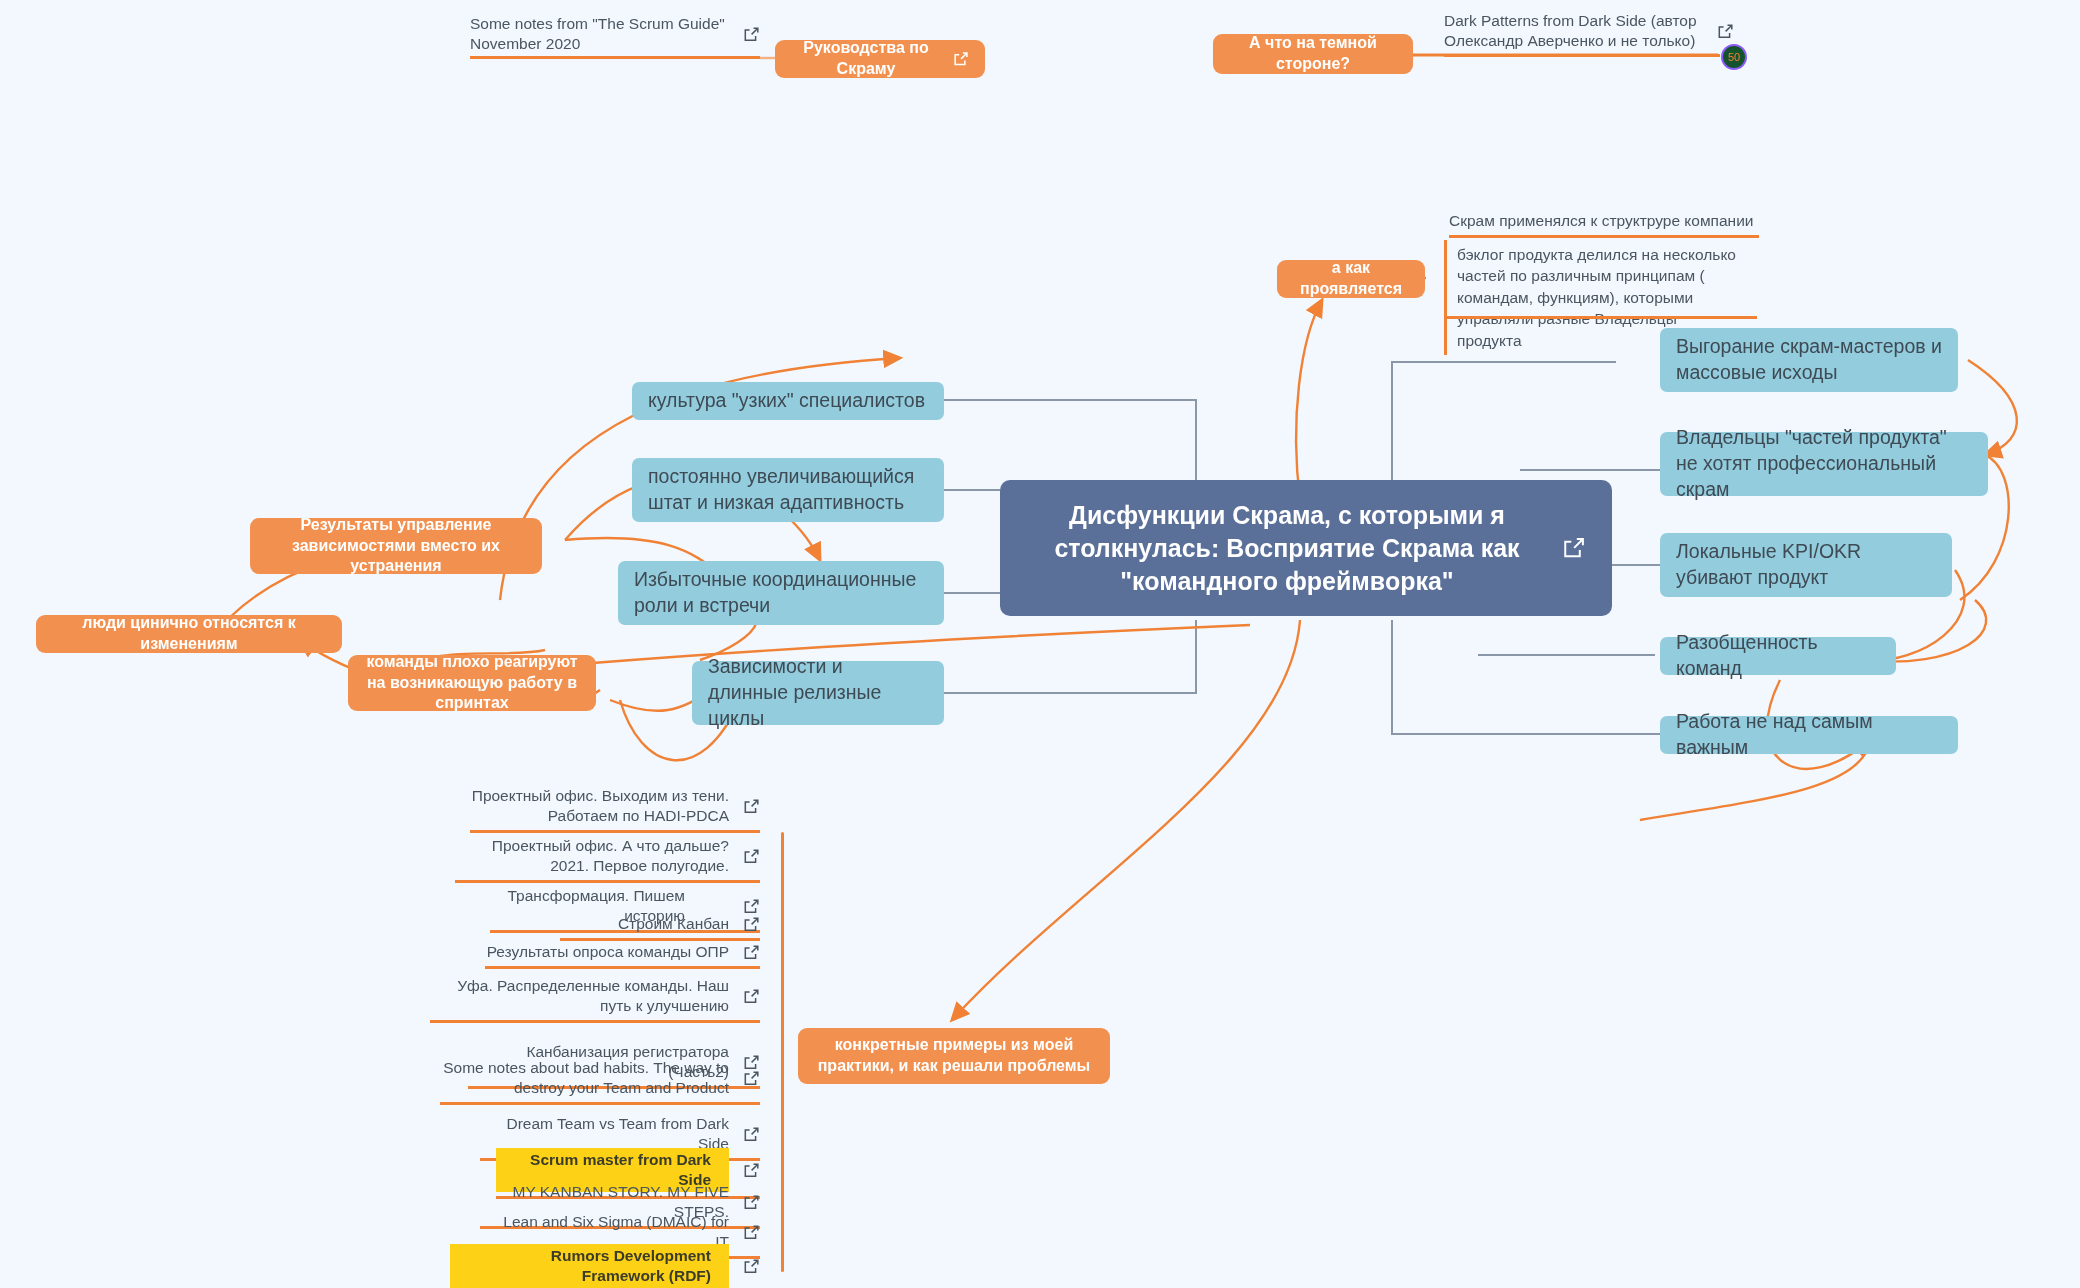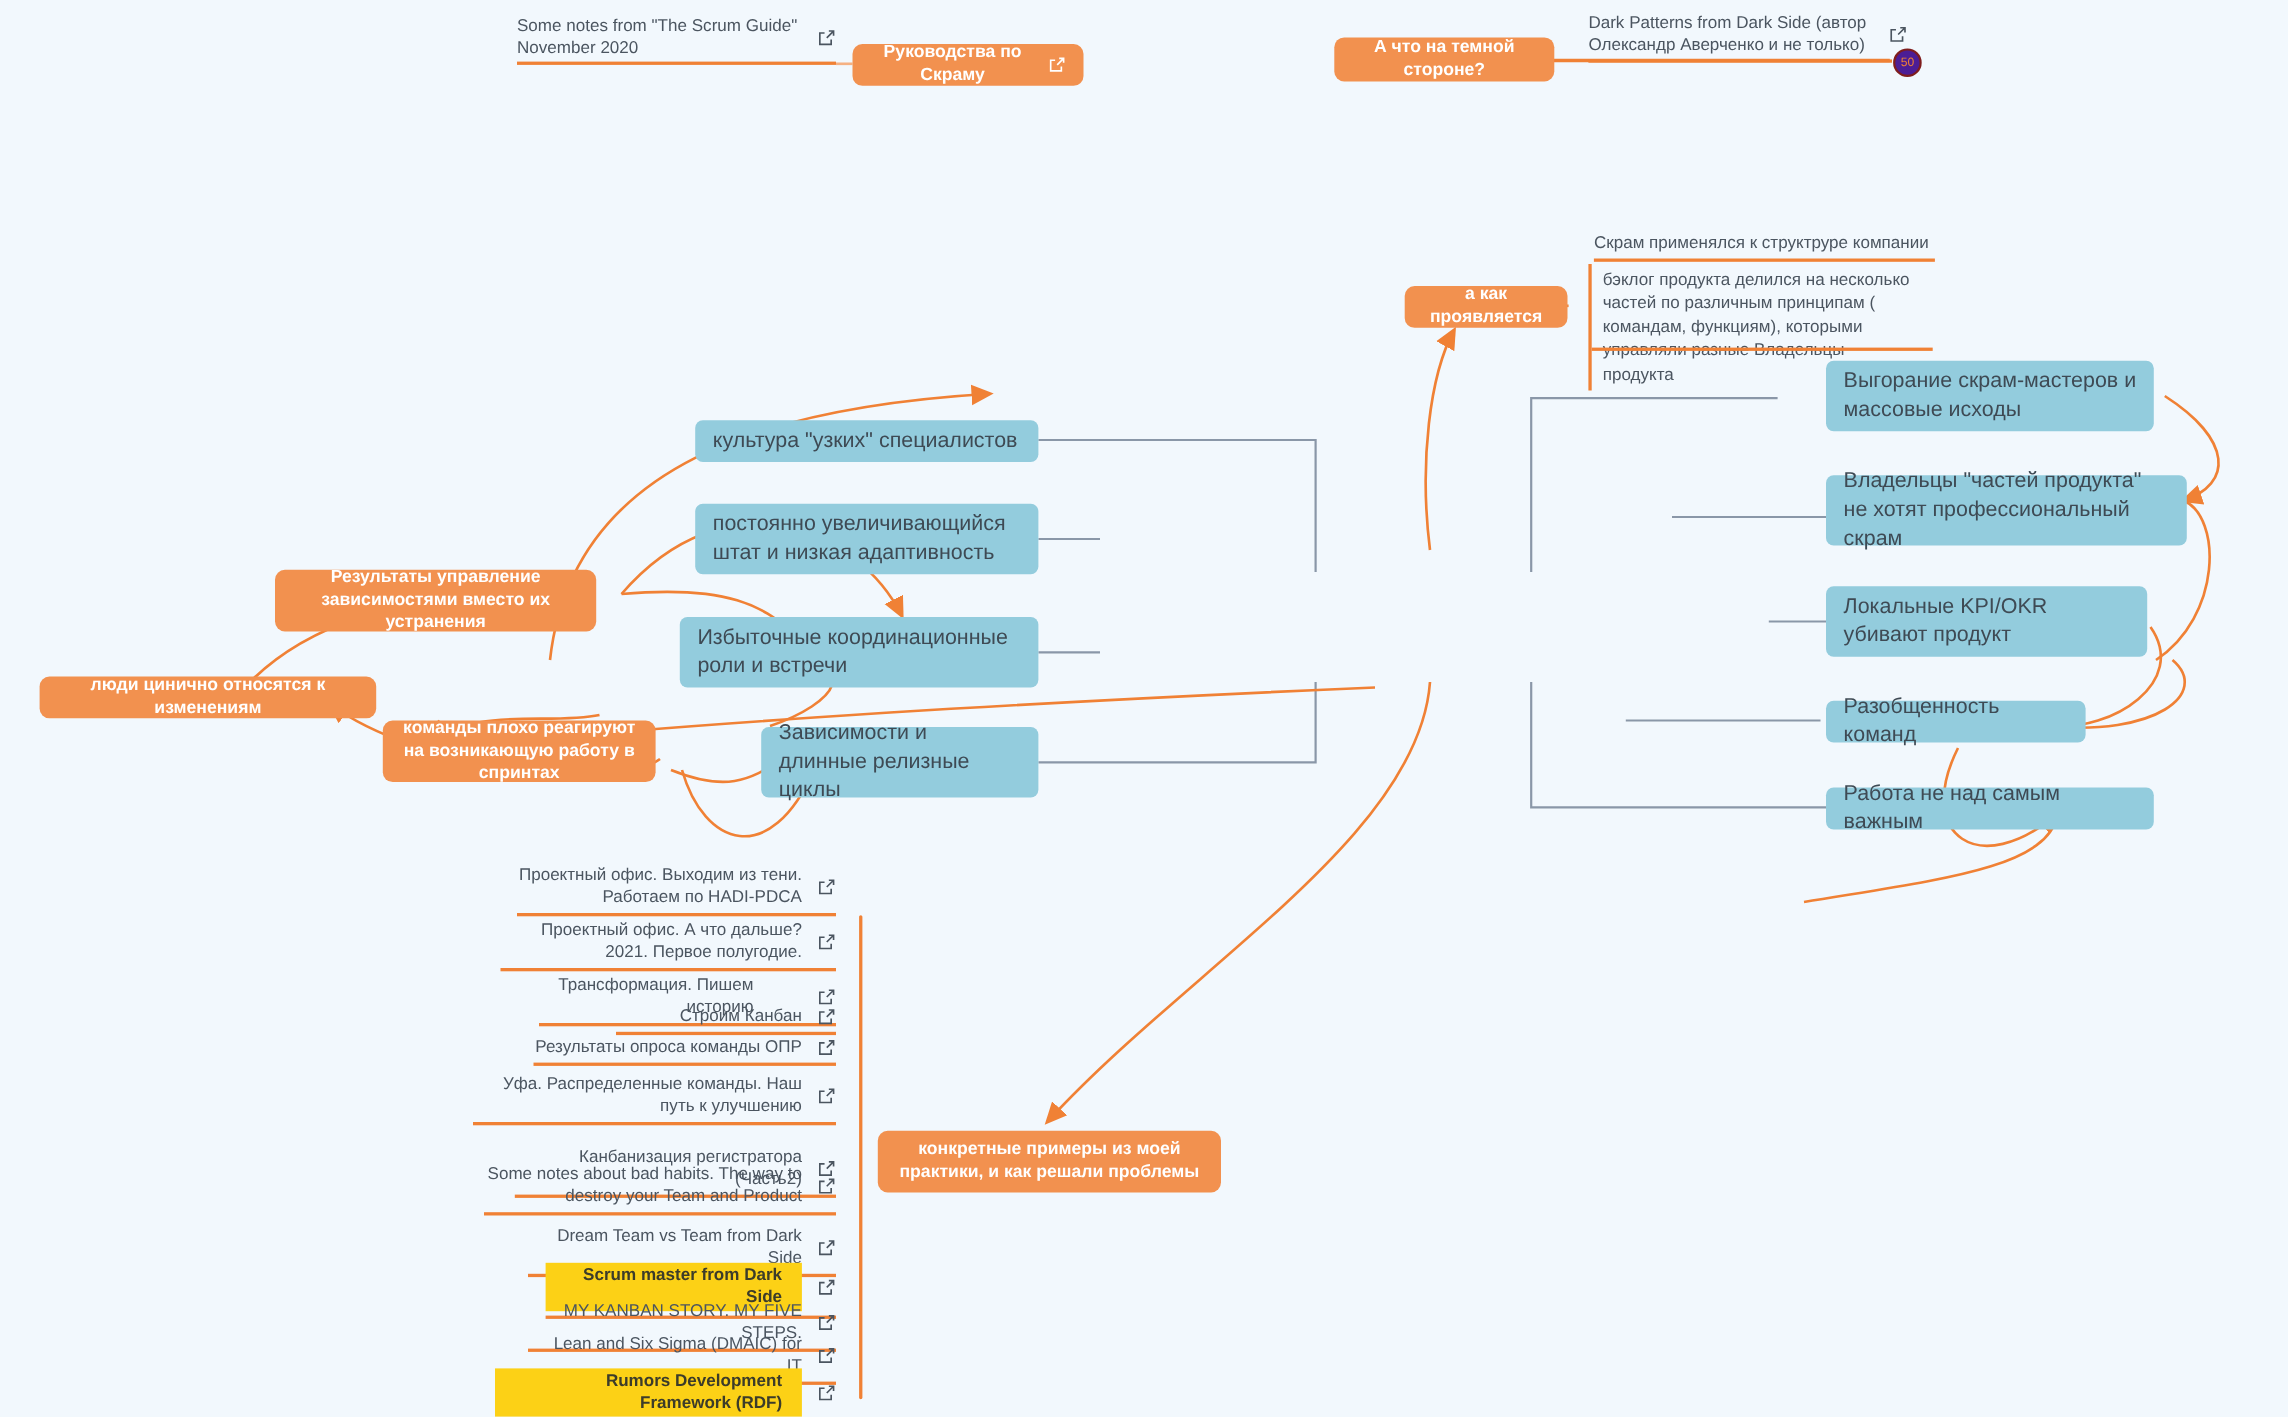--- a/index.html
+++ b/index.html
@@ -108,26 +108,26 @@
   }
   .toptext {
     position: absolute;
     color: #4b5560;
     font-size: 15.5px;
     line-height: 1.3;
   }
   .badge {
     position: absolute;
     width: 22px; height: 22px;
-    border: 2px solid #7f1d1d;
+    border: 2px solid #8b5cf6;
     border-radius: 50%;
     color: #f08135;
     font-size: 11px;
     display: flex; align-items: center; justify-content: center;
-    background: #4c1d95;
+    background: #14532d;
   }
   .ext svg { display: block; }
 </style>
 </head>
 <body>
 
 <div id="canvas">
 
   <svg id="edges" viewBox="0 0 2080 1288">
     <defs>
@@ -224,20 +224,29 @@
 
   <div class="detailbox" style="left:1444px; top:240px; width:300px; border-left:3px solid #f08135;">
     <span>бэклог продукта делился на несколько частей по различным принципам ( командам, функциям), которыми управляли разные Владельцы продукта</span>
   </div>
   <div class="noteline" style="left:1447px; top:316px; width:310px;"></div>
 
   <div class="node orange" style="left:1277px; top:260px; width:148px; height:38px;">
     <span>а как проявляется</span>
   </div>
 
+  <div class="node central" style="left:1000px; top:480px; width:612px; height:136px;">
+    <span class="label">Дисфункции Скрама, с которыми я столкнулась: Восприятие Скрама как "командного фреймворка"</span>
+    <span class="ext">
+      <svg width="24" height="24" viewBox="0 0 17 17" fill="none" stroke="#ffffff" stroke-width="1.4">
+        <path d="M10.5 2.2h4.3v4.3M14.3 2.7L8.6 8.4"></path>
+          <path d="M12.6 10v4.3H2.3V4h4.3"></path>
+      </svg>
+    </span>
+  </div>
 
   <div class="node blue" style="left:632px; top:382px; width:312px; height:38px;">
     <span>культура "узких" специалистов</span>
   </div>
   <div class="node blue" style="left:632px; top:458px; width:312px; height:64px;">
     <span>постоянно увеличивающийся штат и низкая адаптивность</span>
   </div>
   <div class="node blue" style="left:618px; top:561px; width:326px; height:64px;">
     <span>Избыточные координационные роли и встречи</span>
   </div>

